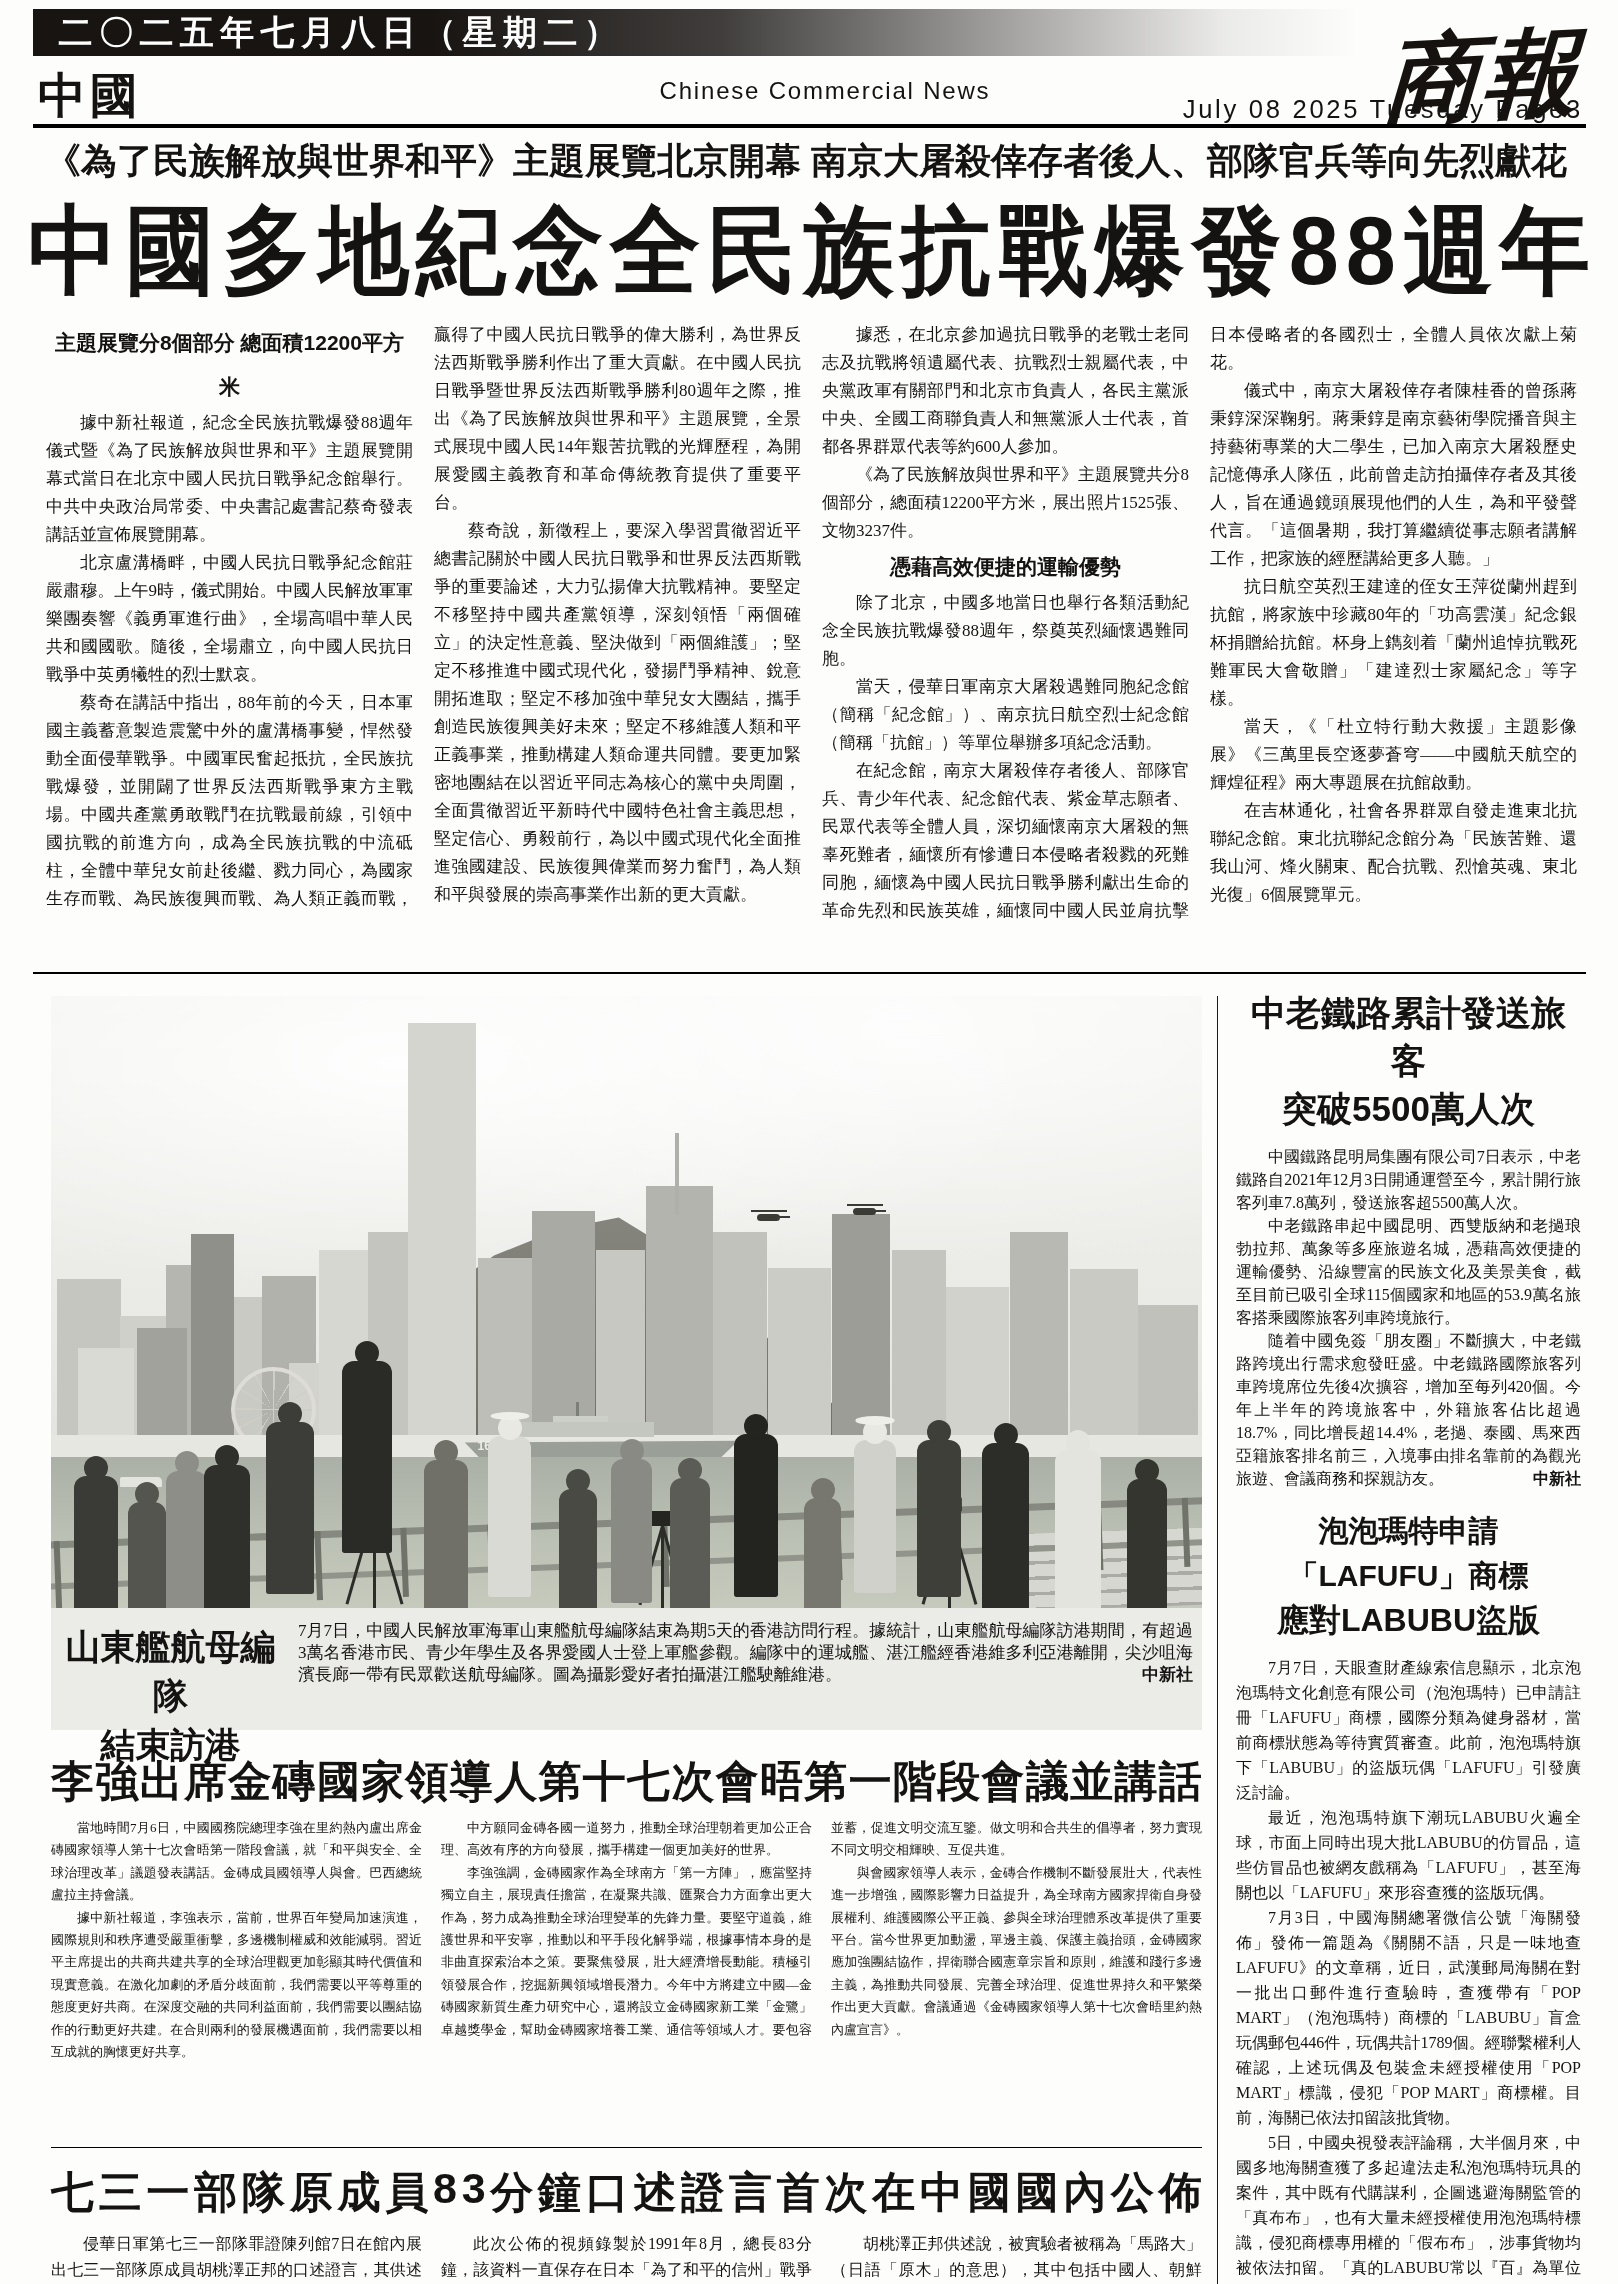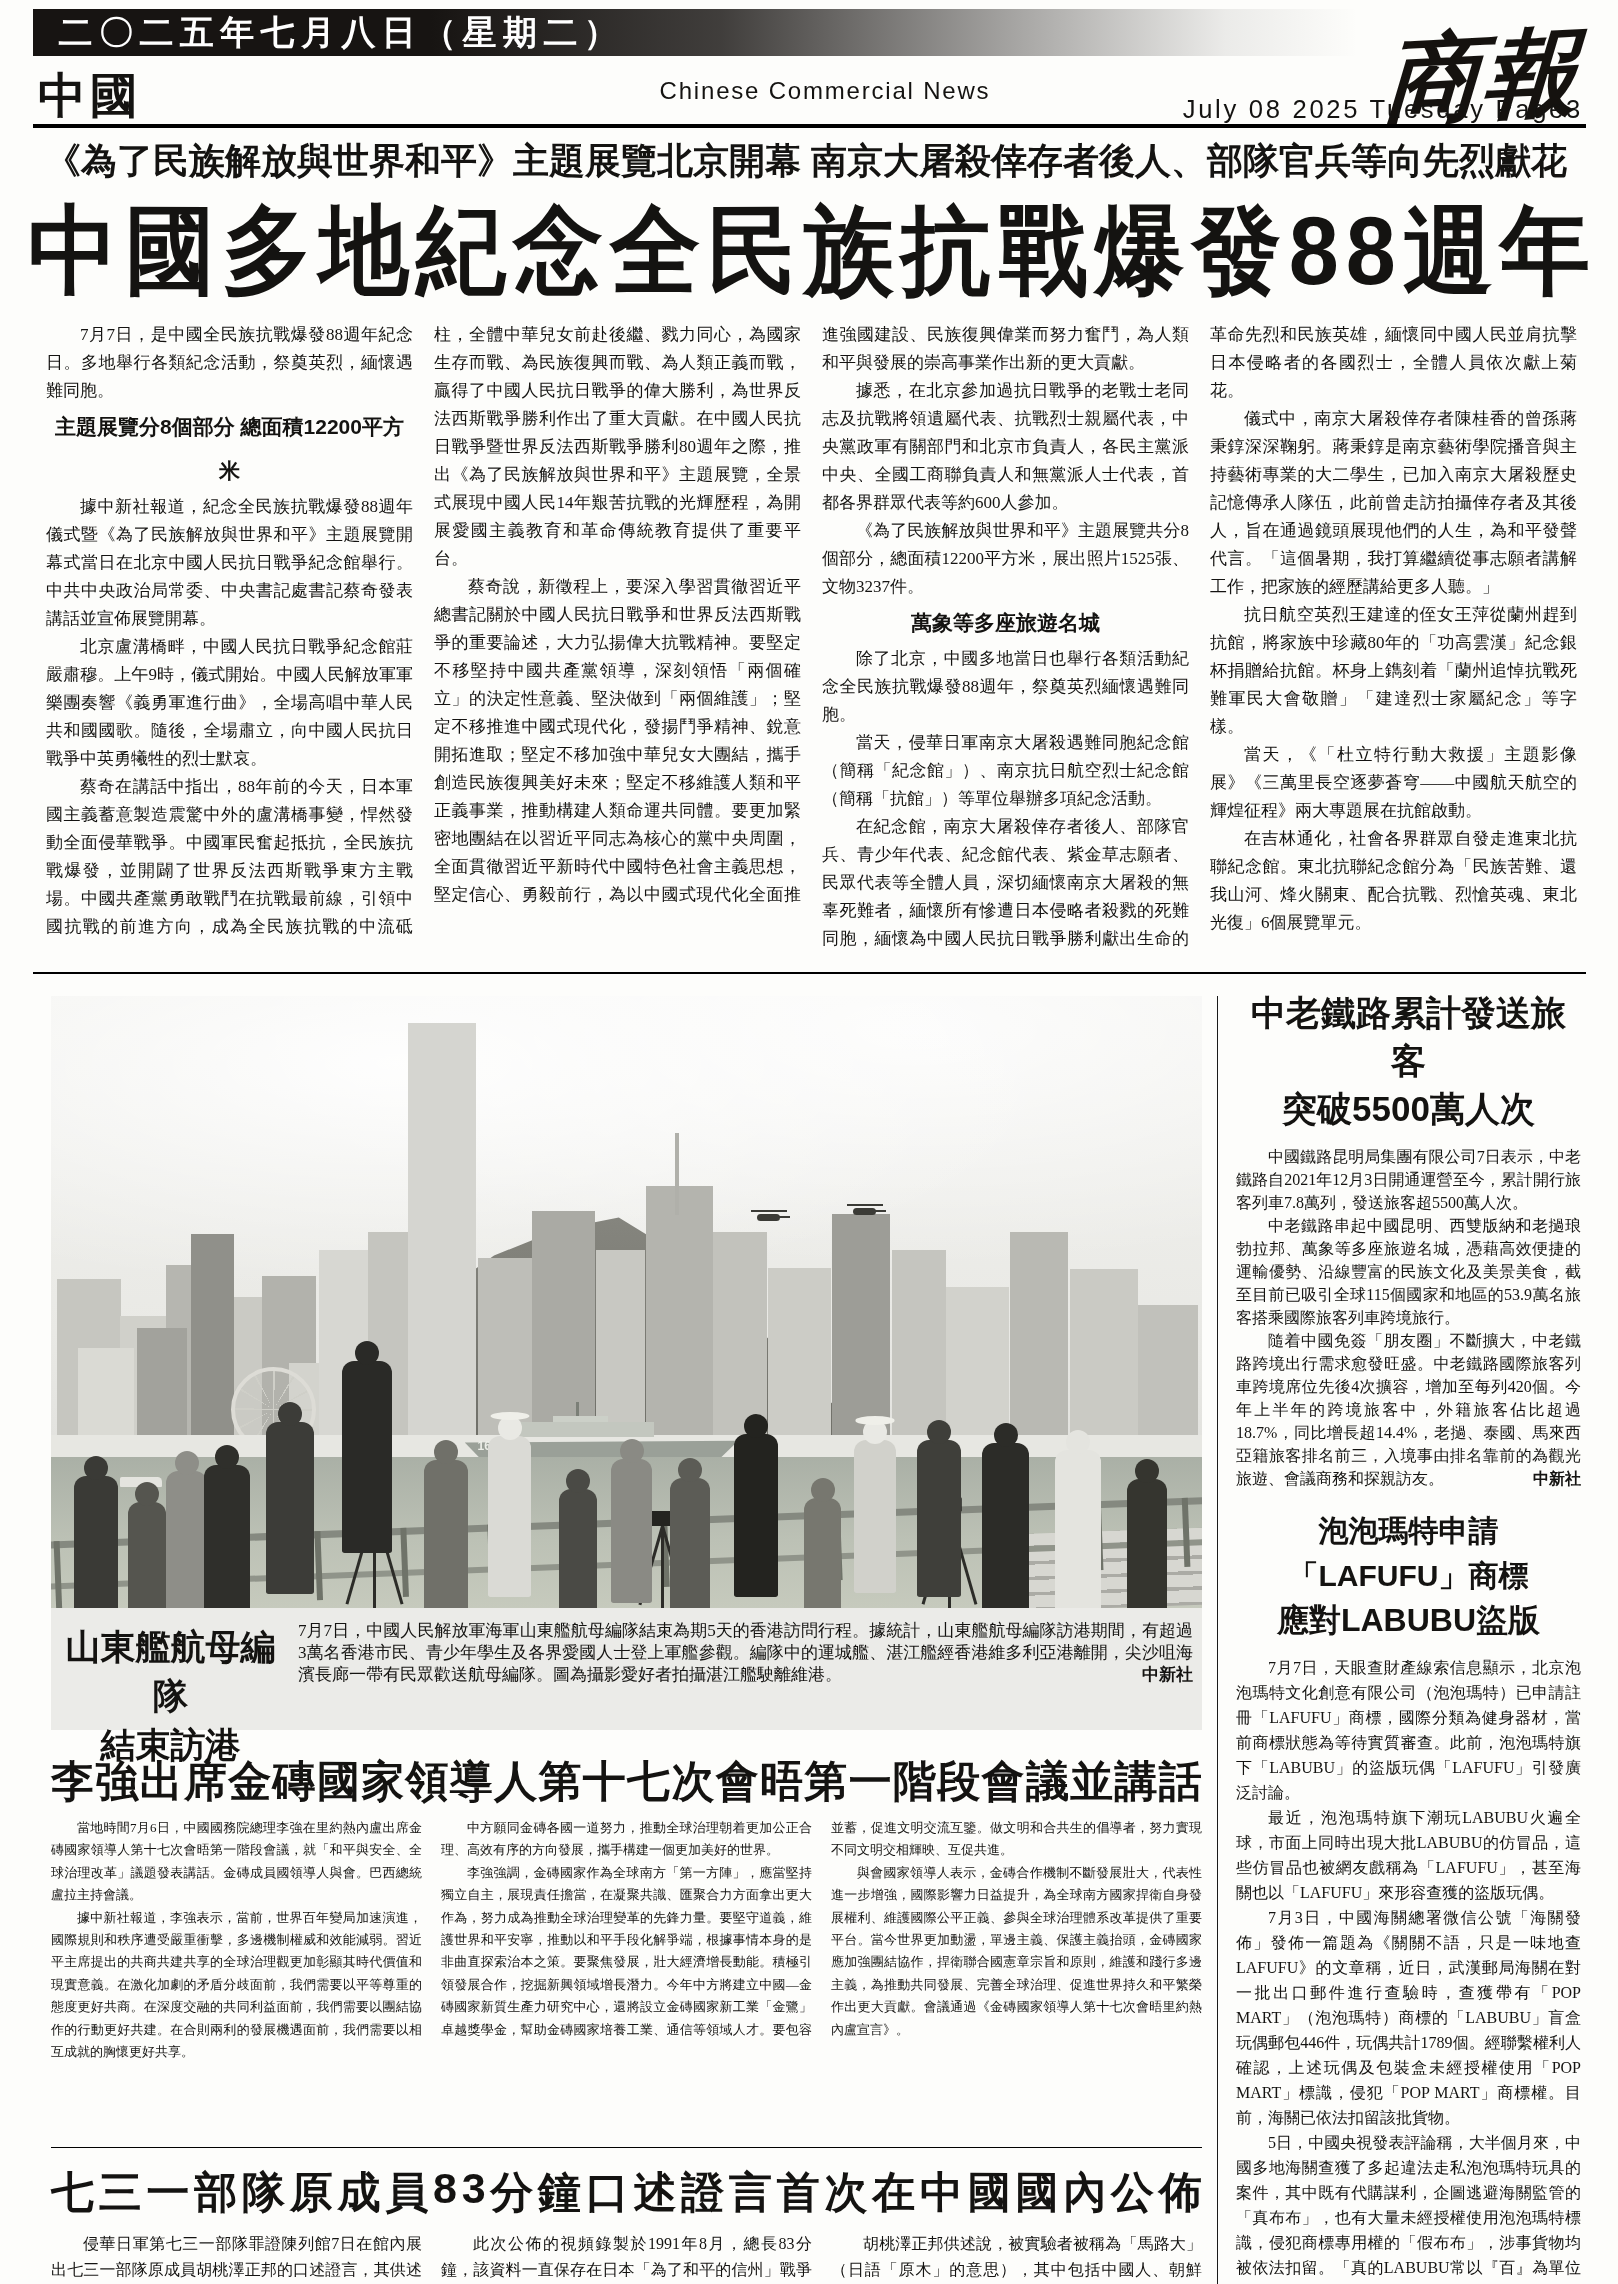--- a/index.html
+++ b/index.html
@@ -144,29 +144,28 @@
     <span>抗</span>
     <span>戰</span>
     <span>爆</span>
     <span>發</span>
     <span>8</span>
     <span>8</span>
     <span>週</span>
     <span>年</span>
   </div>
 <div class="lead-body">
-    <p>7月7日，是中國全民族抗戰爆發88週年紀念日。多地舉行各類紀念活動，祭奠英烈，緬懷遇難同胞。</p>
     <div class="sub-head">主題展覽分8個部分 總面積12200平方米</div>
     <p>據中新社報道，紀念全民族抗戰爆發88週年儀式暨《為了民族解放與世界和平》主題展覽開幕式當日在北京中國人民抗日戰爭紀念館舉行。中共中央政治局常委、中央書記處書記蔡奇發表講話並宣佈展覽開幕。</p>
     <p>北京盧溝橋畔，中國人民抗日戰爭紀念館莊嚴肅穆。上午9時，儀式開始。中國人民解放軍軍樂團奏響《義勇軍進行曲》，全場高唱中華人民共和國國歌。隨後，全場肅立，向中國人民抗日戰爭中英勇犧牲的烈士默哀。</p>
     <p>蔡奇在講話中指出，88年前的今天，日本軍國主義蓄意製造震驚中外的盧溝橋事變，悍然發動全面侵華戰爭。中國軍民奮起抵抗，全民族抗戰爆發，並開闢了世界反法西斯戰爭東方主戰場。中國共產黨勇敢戰鬥在抗戰最前線，引領中國抗戰的前進方向，成為全民族抗戰的中流砥柱，全體中華兒女前赴後繼、戮力同心，為國家生存而戰、為民族復興而戰、為人類正義而戰，贏得了中國人民抗日戰爭的偉大勝利，為世界反法西斯戰爭勝利作出了重大貢獻。在中國人民抗日戰爭暨世界反法西斯戰爭勝利80週年之際，推出《為了民族解放與世界和平》主題展覽，全景式展現中國人民14年艱苦抗戰的光輝歷程，為開展愛國主義教育和革命傳統教育提供了重要平台。</p>
     <p>蔡奇說，新徵程上，要深入學習貫徹習近平總書記關於中國人民抗日戰爭和世界反法西斯戰爭的重要論述，大力弘揚偉大抗戰精神。要堅定不移堅持中國共產黨領導，深刻領悟「兩個確立」的決定性意義、堅決做到「兩個維護」；堅定不移推進中國式現代化，發揚鬥爭精神、銳意開拓進取；堅定不移加強中華兒女大團結，攜手創造民族復興美好未來；堅定不移維護人類和平正義事業，推動構建人類命運共同體。要更加緊密地團結在以習近平同志為核心的黨中央周圍，全面貫徹習近平新時代中國特色社會主義思想，堅定信心、勇毅前行，為以中國式現代化全面推進強國建設、民族復興偉業而努力奮鬥，為人類和平與發展的崇高事業作出新的更大貢獻。</p>
     <p>據悉，在北京參加過抗日戰爭的老戰士老同志及抗戰將領遺屬代表、抗戰烈士親屬代表，中央黨政軍有關部門和北京市負責人，各民主黨派中央、全國工商聯負責人和無黨派人士代表，首都各界群眾代表等約600人參加。</p>
     <p>《為了民族解放與世界和平》主題展覽共分8個部分，總面積12200平方米，展出照片1525張、文物3237件。</p>
-    <div class="sub-head">萬象等多座旅遊名城</div>
+    <div class="sub-head">憑藉高效便捷的運輸優勢</div>
     <p>除了北京，中國多地當日也舉行各類活動紀念全民族抗戰爆發88週年，祭奠英烈緬懷遇難同胞。</p>
     <p>當天，侵華日軍南京大屠殺遇難同胞紀念館（簡稱「紀念館」）、南京抗日航空烈士紀念館（簡稱「抗館」）等單位舉辦多項紀念活動。</p>
     <p>在紀念館，南京大屠殺倖存者後人、部隊官兵、青少年代表、紀念館代表、紫金草志願者、民眾代表等全體人員，深切緬懷南京大屠殺的無辜死難者，緬懷所有慘遭日本侵略者殺戮的死難同胞，緬懷為中國人民抗日戰爭勝利獻出生命的革命先烈和民族英雄，緬懷同中國人民並肩抗擊日本侵略者的各國烈士，全體人員依次獻上菊花。</p>
     <p>儀式中，南京大屠殺倖存者陳桂香的曾孫蔣秉錞深深鞠躬。蔣秉錞是南京藝術學院播音與主持藝術專業的大二學生，已加入南京大屠殺歷史記憶傳承人隊伍，此前曾走訪拍攝倖存者及其後人，旨在通過鏡頭展現他們的人生，為和平發聲代言。「這個暑期，我打算繼續從事志願者講解工作，把家族的經歷講給更多人聽。」</p>
     <p>抗日航空英烈王建達的侄女王萍從蘭州趕到抗館，將家族中珍藏80年的「功高雲漢」紀念銀杯捐贈給抗館。杯身上鐫刻着「蘭州追悼抗戰死難軍民大會敬贈」「建達烈士家屬紀念」等字樣。</p>
     <p>當天，《「杜立特行動大救援」主題影像展》《三萬里長空逐夢蒼穹——中國航天航空的輝煌征程》兩大專題展在抗館啟動。</p>
     <p>在吉林通化，社會各界群眾自發走進東北抗聯紀念館。東北抗聯紀念館分為「民族苦難、還我山河、烽火關東、配合抗戰、烈愴英魂、東北光復」6個展覽單元。</p>
   </div>
 <div class="rule-h" style="left:33px;top:972px;width:1553px;height:1.8px;"></div>
 

